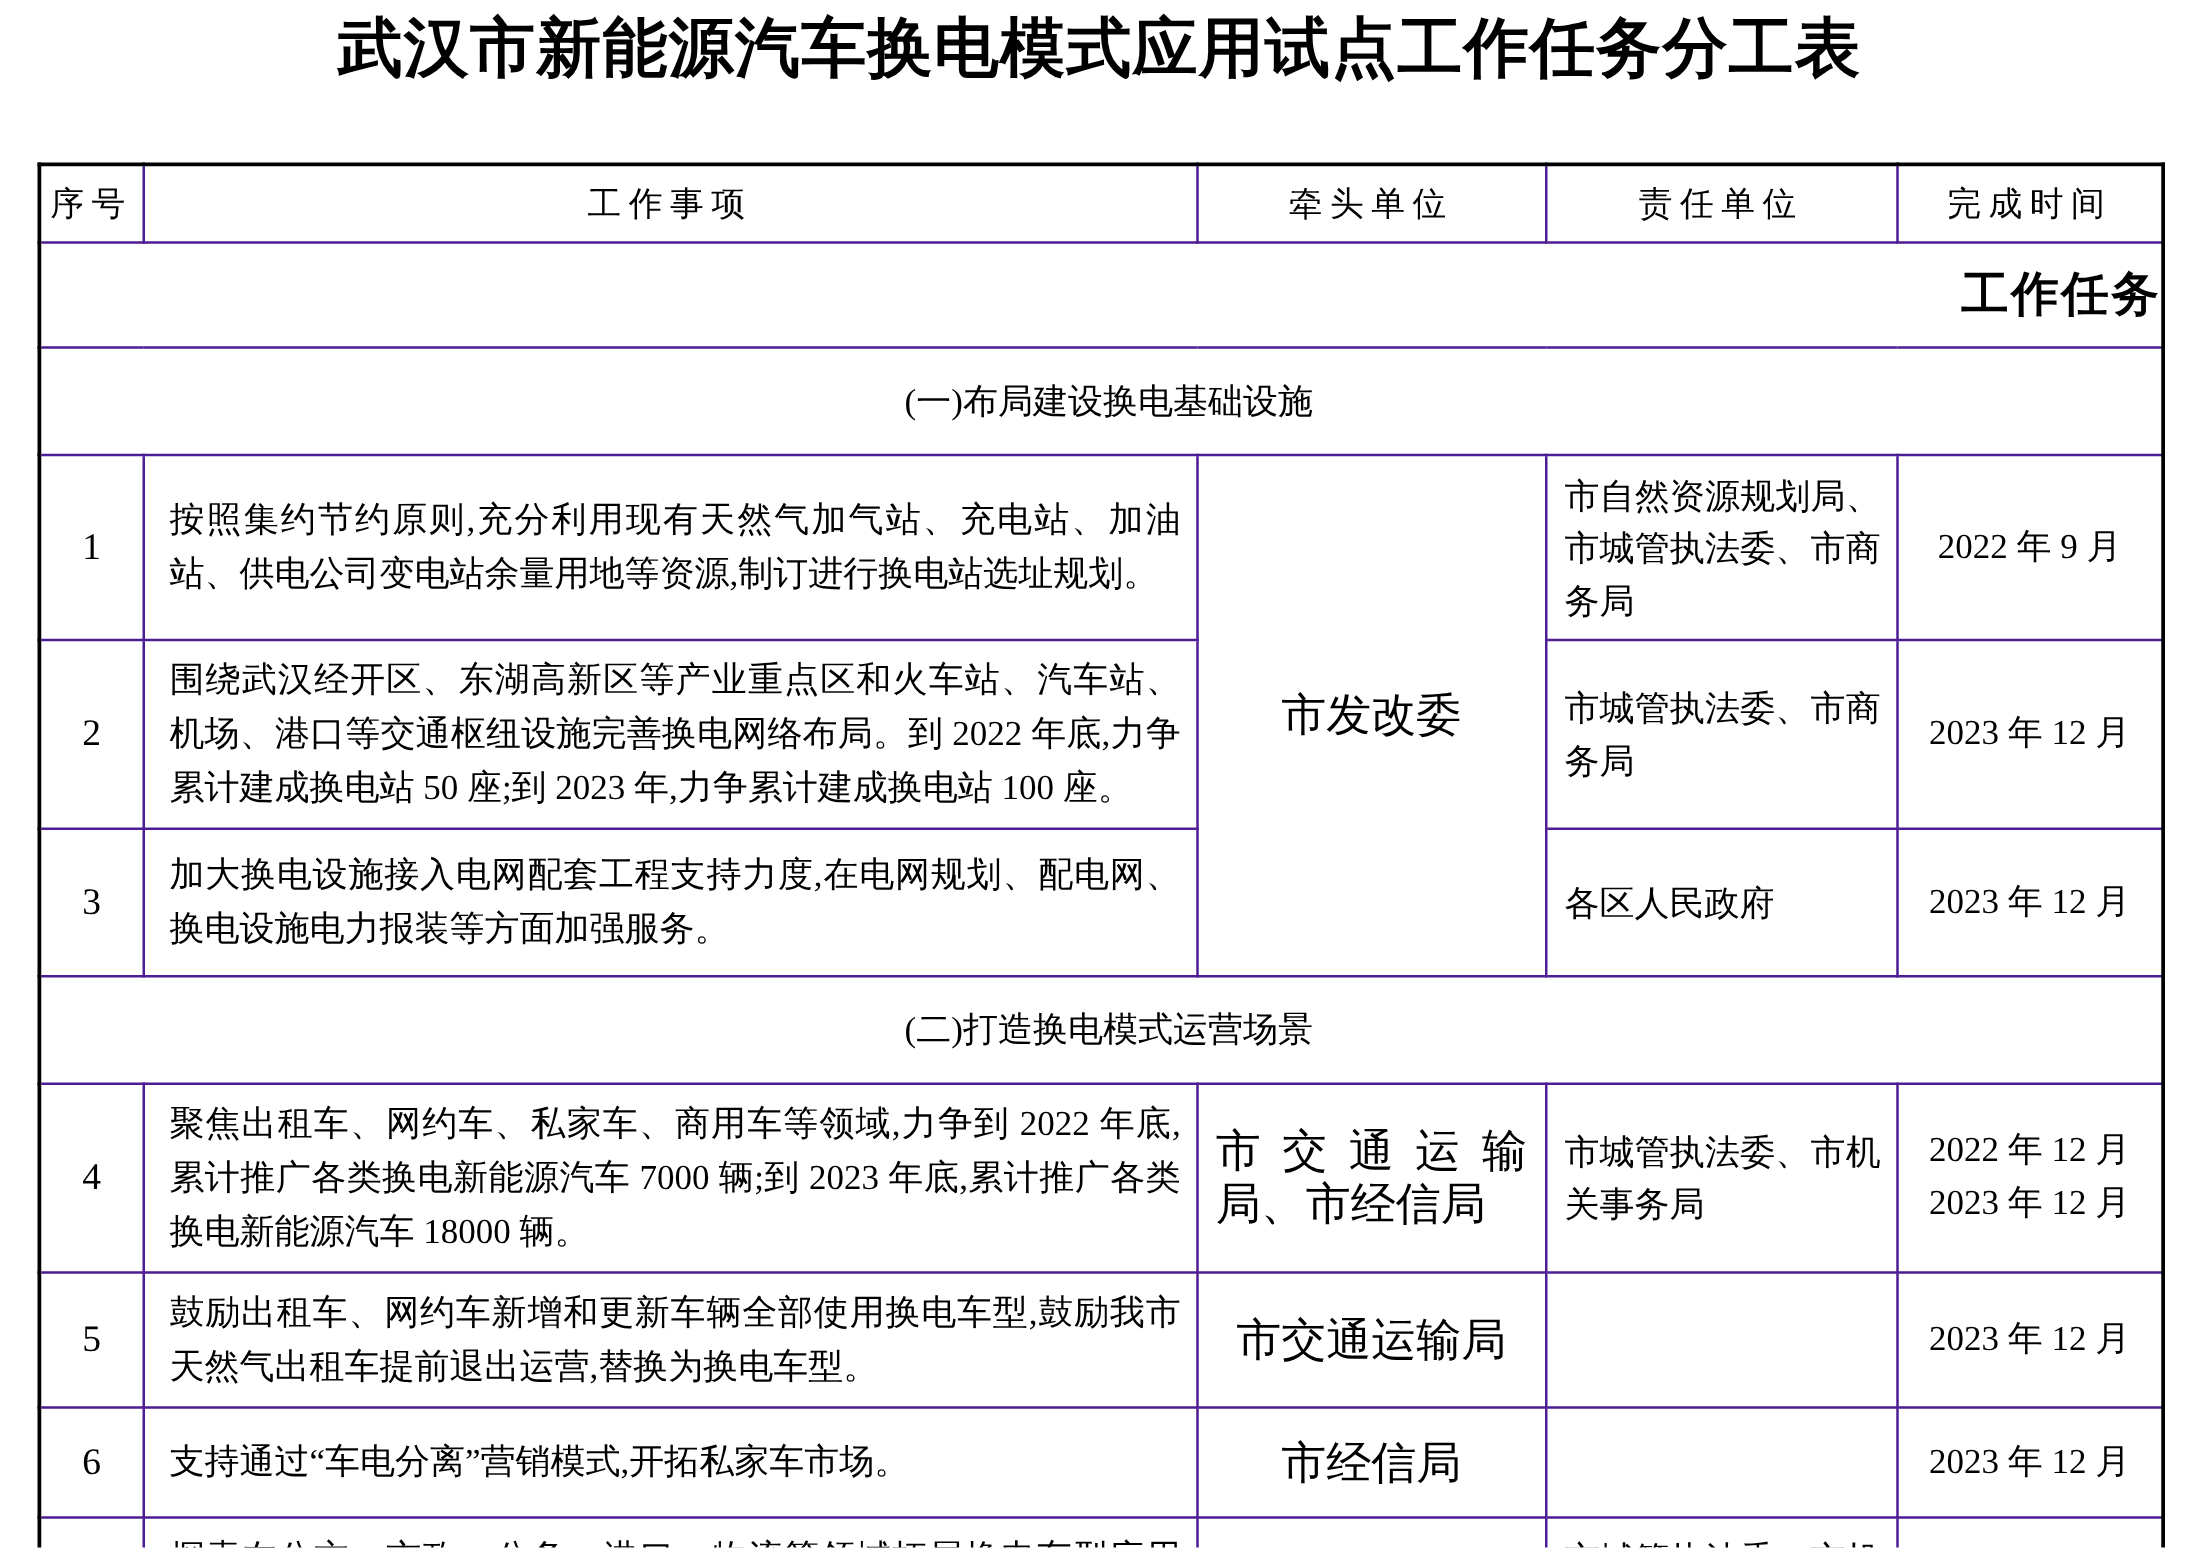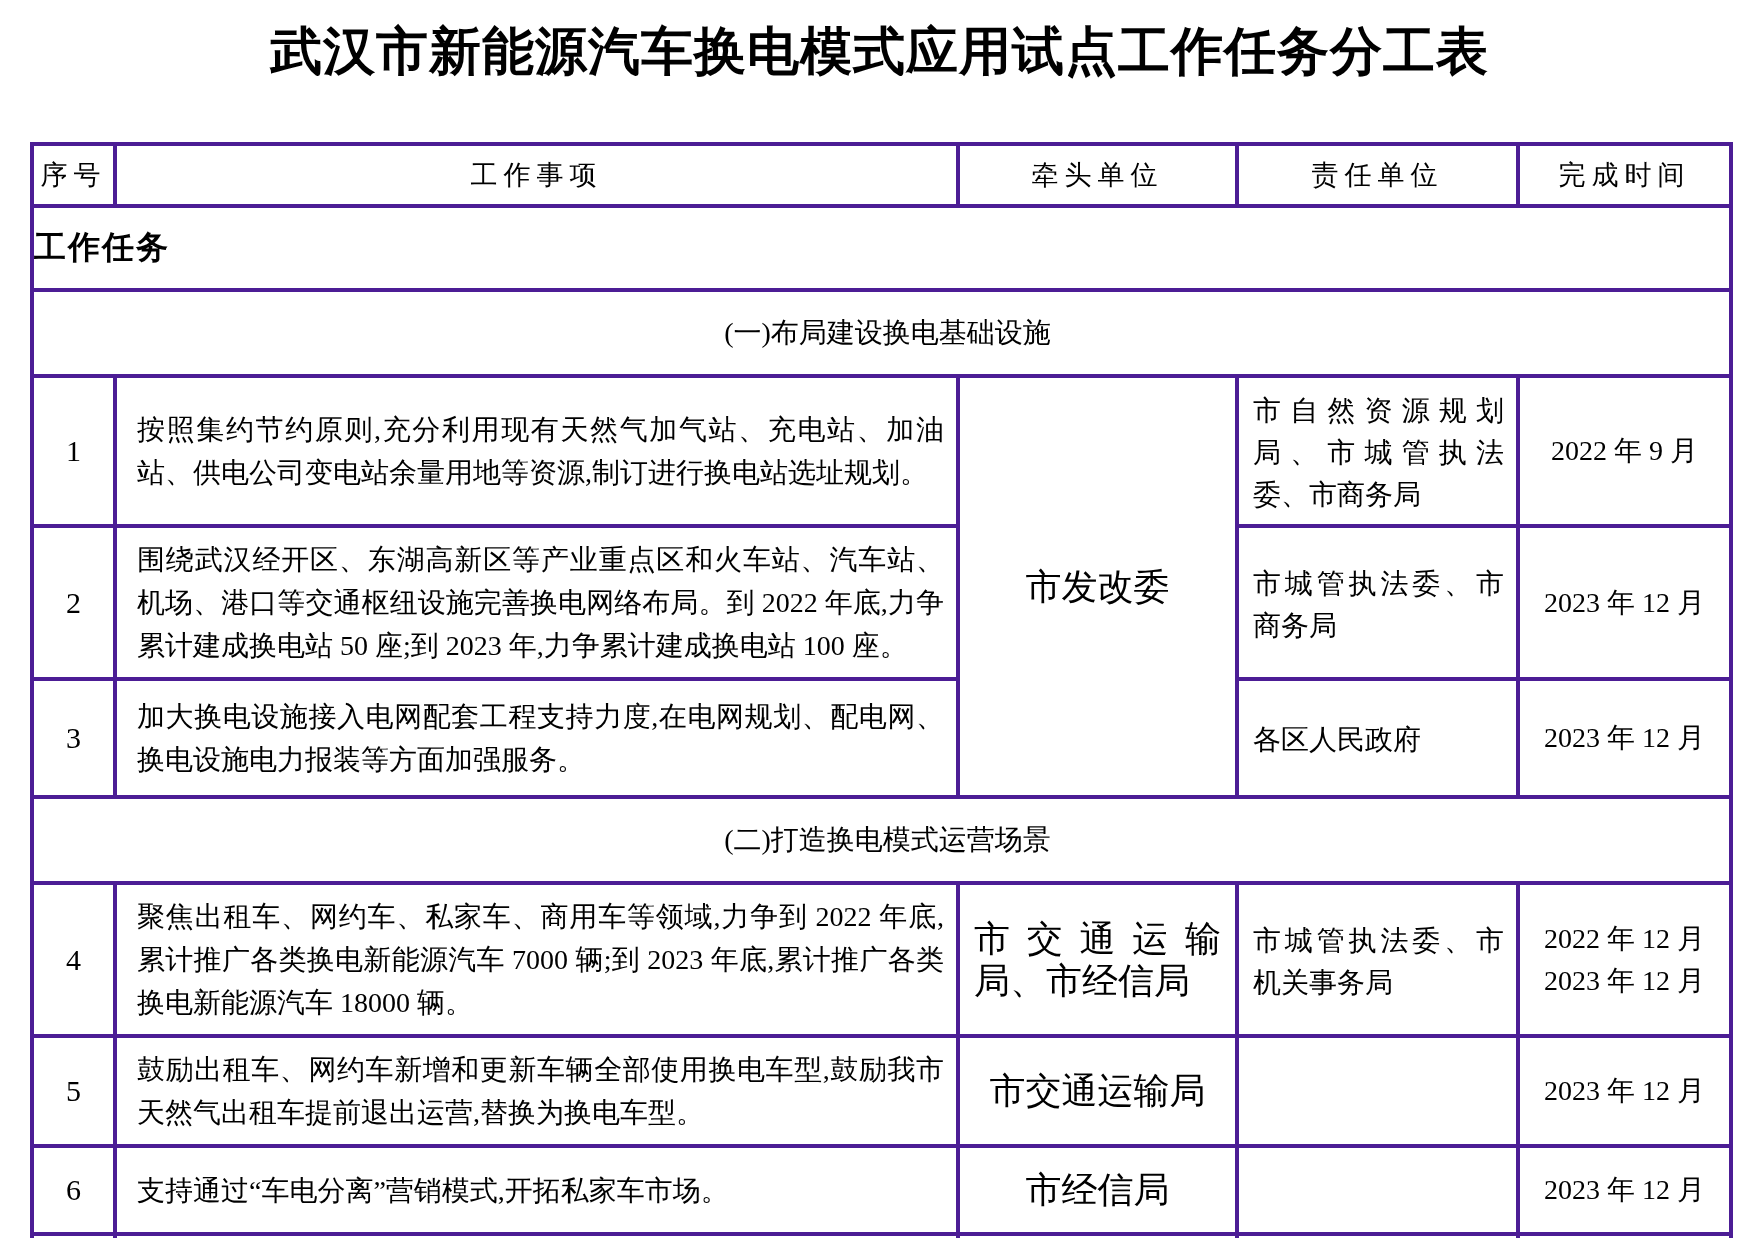--- a/index.html
+++ b/index.html
@@ -12,39 +12,39 @@
     color: #000;
     font-family: "Liberation Serif", "DejaVu Serif", serif;
   }
   .page {
     position: relative;
     width: 1759px;
     height: 1238px;
     background: #ffffff;
   }
   .doc-title {
-    margin: 16px;
+    margin: 4px;
     height: 72px;
     text-align: center;
     font-size: 52px;
     line-height: 72px;
     font-weight: bold;
     letter-spacing: 1px;
     font-family: "Liberation Serif", "DejaVu Serif", serif;
   }
   table.task-table {
     border-collapse: collapse;
     table-layout: fixed;
     width: 1699px;
     margin-left: 30px;
     margin-top: 54px;
     border: 3px solid #000;
   }
   .task-table td, .task-table th {
-    border: 4px solid #4c1d95;
+    border: 2px solid #4c1d95;
     vertical-align: middle;
     padding: 0;
     overflow: hidden;
   }
   
   tr.r-header   { height: 62px; }
   tr.r-band     { height: 84px; }
   tr.r-section  { height: 86px; }
   tr.r1 { height: 98px; }
   tr.r2 { height: 106px; }
@@ -54,24 +54,24 @@
   tr.r6 { height: 88px; }
   tr.r7 { height: 98px; }
 
   th.col-h {
     font-weight: normal;
     font-size: 27px;
     letter-spacing: 6px;
     text-align: center;
   }
   td.band-cell {
-    text-align: left;
+    text-align: right;
     font-family: "Liberation Sans", "DejaVu Sans", sans-serif;
     font-weight: 600;
-    font-size: 32px;
+    font-size: 38px;
     letter-spacing: 2px;
   }
   td.section-cell {
     font-size: 28px;
     padding-left: 12px;
     text-align: center;
   }
   td.num-cell {
     text-align: center;
     font-size: 30px;

